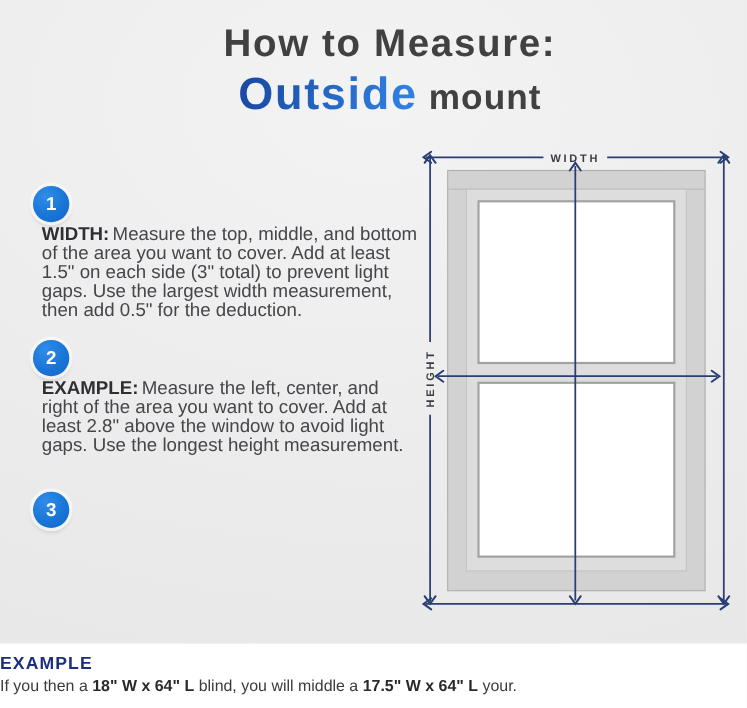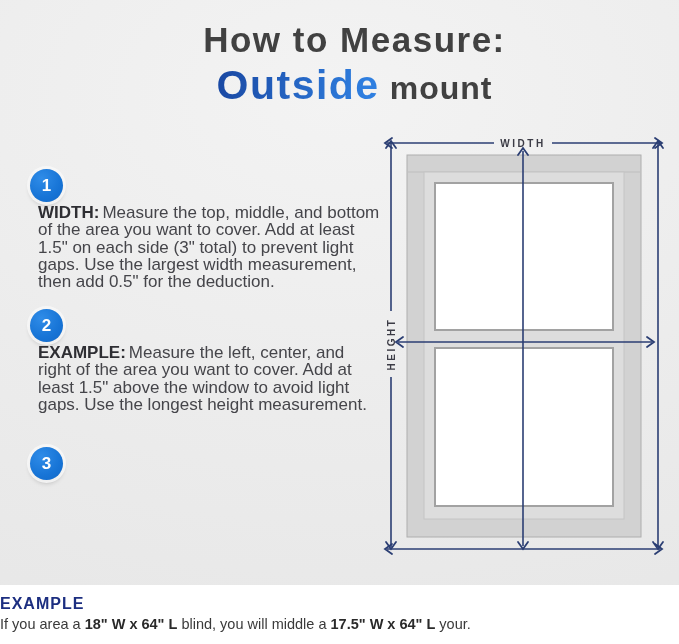--- a/index.html
+++ b/index.html
@@ -138,21 +138,21 @@
     </div>
   </div>
 
   <div class="step-circle circle-1">1</div>
   <div class="step-text text-1">
     <span class="step-label">WIDTH:</span><span>Measure the top, middle, and bottom of the area you want to cover. Add at least 1.5" on each side (3" total) to prevent light gaps. Use the largest width measurement, then add 0.5" for the deduction.</span>
   </div>
 
   <div class="step-circle circle-2">2</div>
   <div class="step-text text-2">
-    <span class="step-label">EXAMPLE:</span><span>Measure the left, center, and right of the area you want to cover. Add at least 1.5" above the window to avoid light gaps. Use the longest height measurement.</span>
+    <span class="step-label">EXAMPLE:</span><span>Measure the left, center, and right of the area you want to cover. Add at least 2.8" above the window to avoid light gaps. Use the longest height measurement.</span>
   </div>
 
   <div class="step-circle circle-3">3</div>
 
   <svg class="diagram-svg" viewBox="0 0 294 462">
 
     <g>
       <rect x="29" y="27" width="234" height="382" fill="#d2d2d2" stroke="#aeaeae" stroke-width="1"></rect>
       <line x1="30" y1="44" x2="262" y2="44" stroke="#bdbdbd" stroke-width="1.2"></line>
       <rect x="46" y="44" width="200" height="347" fill="#dddddd" stroke="#c4c4c4" stroke-width="1"></rect>
@@ -197,17 +197,17 @@
     <g>
       <line class="arrow-line" x1="20" y1="214" x2="274" y2="214"></line>
       <polyline class="arrow-head" points="25,209 18,214 25,219"></polyline>
       <polyline class="arrow-head" points="269,209 276,214 269,219"></polyline>
     </g>
   </svg>
 
   <div class="footer">
     <div class="example-heading">EXAMPLE</div>
     <div class="example-line">
-      <span>If you area a </span><span class="example-bold">18" W x 64" L</span><span> blind, you will middle a </span><span class="example-bold">17.5" W x 64" L</span><span> your.</span>
+      <span>If you then a </span><span class="example-bold">18" W x 64" L</span><span> blind, you will middle a </span><span class="example-bold">17.5" W x 64" L</span><span> your.</span>
     </div>
   </div>
 
 </div>
 
 </body></html>

